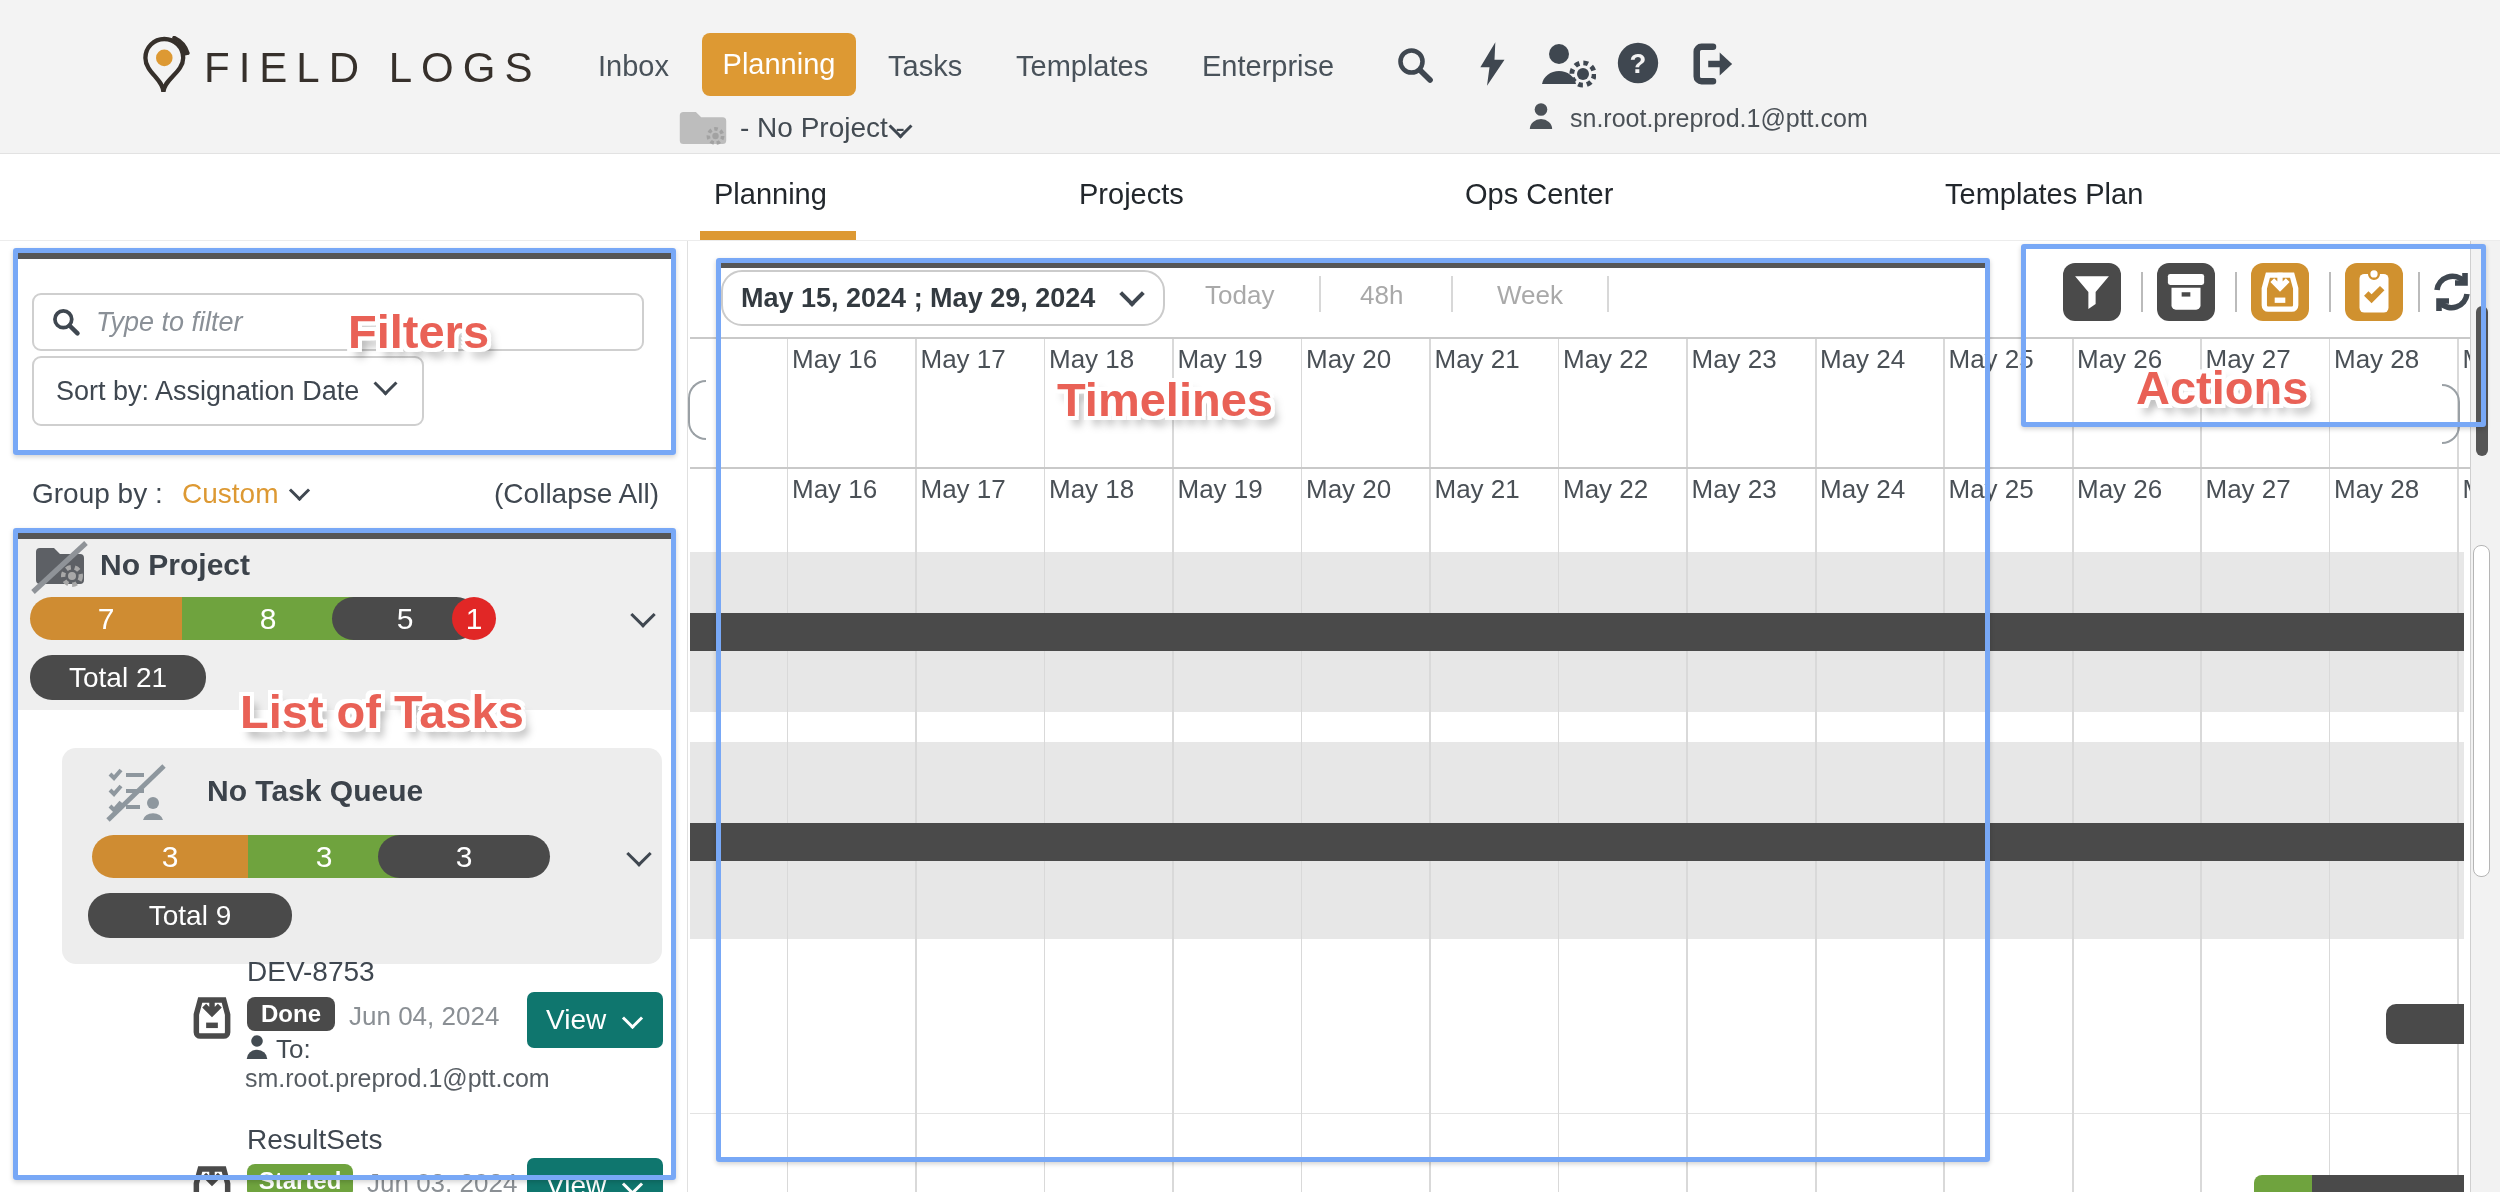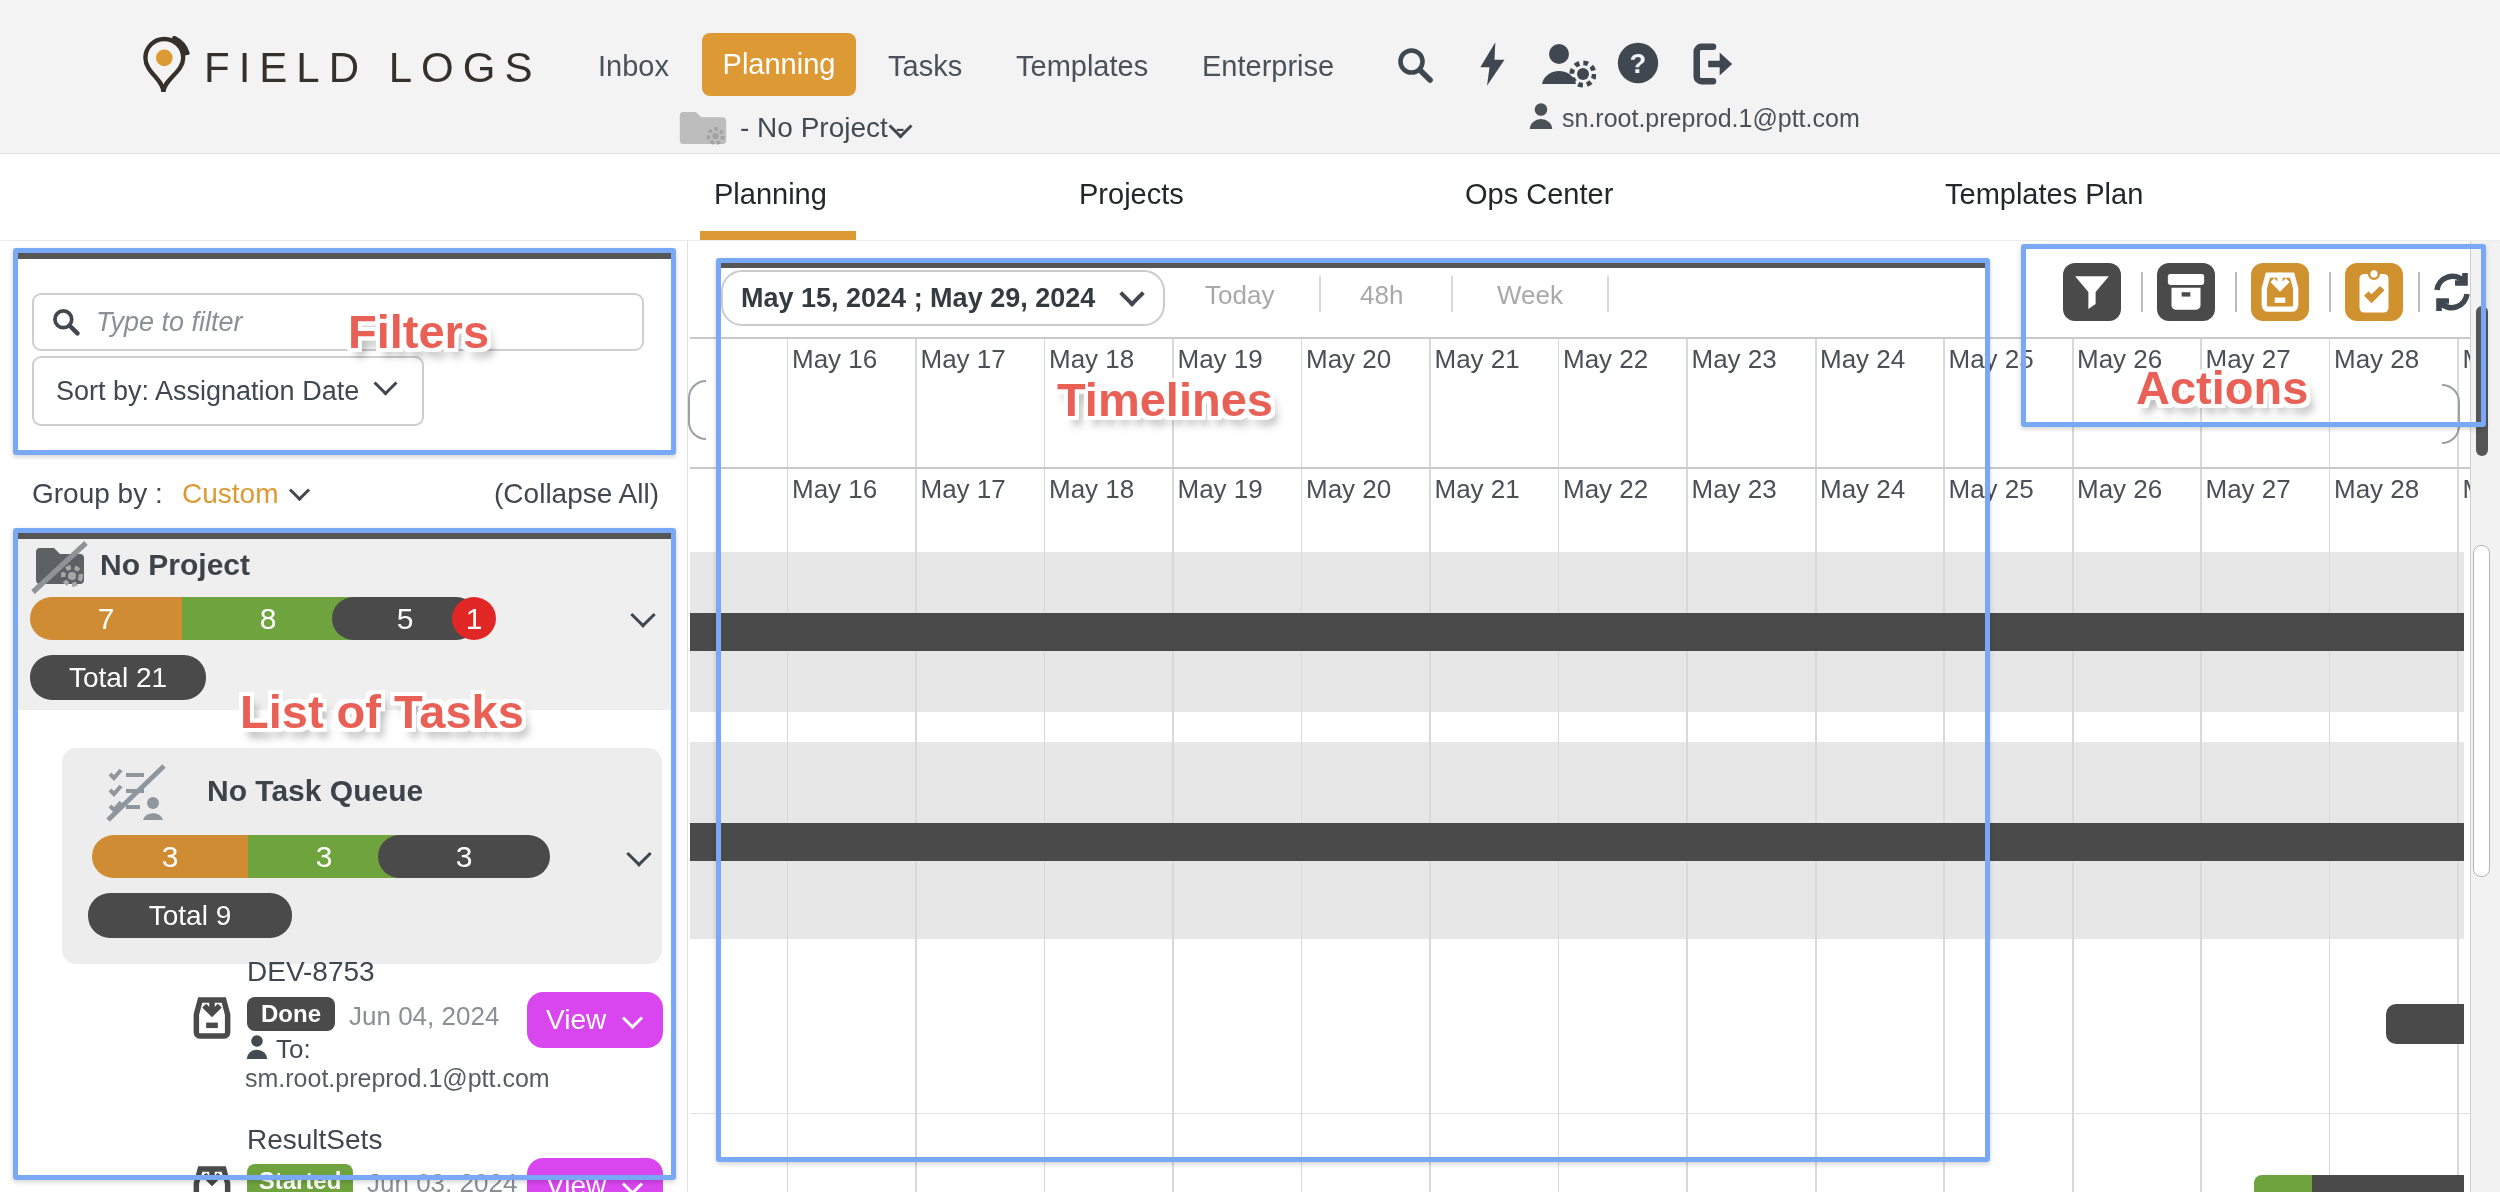--- a/index.html
+++ b/index.html
@@ -5,39 +5,39 @@
   html,body{margin:0;padding:0;background:#fff;}
   #page{position:relative;width:2500px;height:1192px;overflow:hidden;background:#fff;
         font-family:"Liberation Sans",sans-serif;color:#3f4750;}
   .abs{position:absolute;}
   
   #topbar{left:0;top:0;width:2500px;height:153px;background:#f3f3f3;border-bottom:1px solid #e2e2e2;}
   .brand-text{font-size:42px;letter-spacing:9px;color:#36302b;font-weight:400;text-align:right;}
   .nav-item{font-size:29px;color:#49525a;}
   .nav-active{background:#dd9933;color:#fff;border-radius:8px;text-align:center;}
   .proj-sel{font-size:28px;color:#434b52;}
-  .email{font-size:25px;color:#4b5157;}
+  .email{font-size:25px;color:#4b5157;margin-left:8px;}
   
   .tab{font-size:29px;color:#22272c;font-weight:500;}
   .tab-underline{background:#dd9933;height:9px;}
   
   .input-box{background:#fff;border:2px solid #cfcfcf;border-radius:9px;}
   .placeholder{font-style:italic;color:#8a9097;font-size:27px;}
   .sort-label{font-size:27px;color:#3f4750;}
   .grp-label{font-size:28px;color:#3f4750;}
   .orange-txt{color:#dd9933;}
   .pill{border-radius:22px;color:#fff;font-size:30px;text-align:center;line-height:43px;}
   .chv{display:inline-block;width:12px;height:12px;border-right:3.5px solid #3f4750;border-bottom:3.5px solid #3f4750;transform:rotate(45deg);}
   .chv-w{border-color:#fff;}
   .grp-title{font-size:30px;font-weight:bold;color:#3c434b;}
   .total-pill{background:#4a4a4a;border-radius:22px;color:#fff;font-size:28px;text-align:center;line-height:45px;}
   .task-title{font-size:28px;color:#3f4750;}
   .badge{border-radius:8px;color:#fff;font-size:24px;font-weight:bold;text-align:center;line-height:34px;}
   .t-date{font-size:26px;color:#8a8f94;}
-  .view-btn{background:#d946ef;border-radius:16px;color:#fff;font-size:28px;}
+  .view-btn{background:#0f766e;border-radius:7px;color:#fff;font-size:28px;}
   .small-txt{font-size:26px;color:#434b52;}
   .email-small{font-size:25px;color:#575d63;}
   
   .tl-hline{background:#c9c9c9;height:2px;}
   .dlabel{position:absolute;font-size:26px;color:#4a5056;width:122px;white-space:nowrap;}
   .range-box{background:#fff;border:2px solid #cbcbcb;border-radius:21px;}
   .range-txt{font-size:27px;font-weight:600;color:#333a40;}
   .tl-btn{font-size:26px;color:#a9a9a9;}
   .sep{width:2px;background:#d8d8d8;}
   .band{background:#e7e7e7;}

